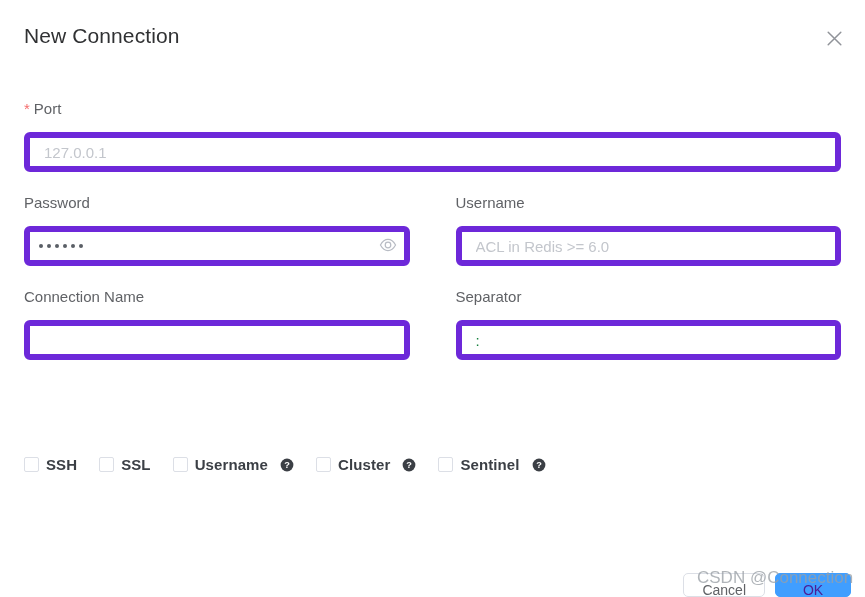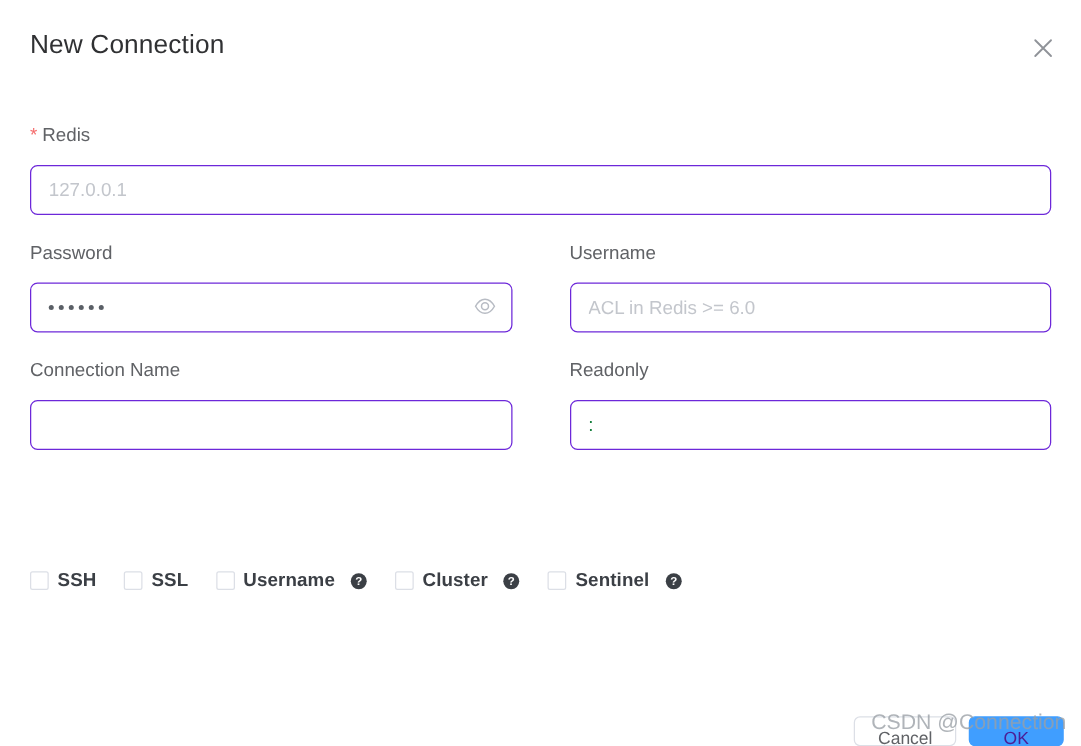--- a/index.html
+++ b/index.html
@@ -91,21 +91,21 @@
     margin-right: 4px;
     font-size: 15px;
   }
   .input-wrap {
     position: relative;
     width: 100%;
   }
   .text-input {
     width: 100%;
     height: 40px;
-    border: 1px solid #6d28d9;
+    border: 6px solid #6d28d9;
     border-radius: 6px;
     background: #ffffff;
     padding: 0 14px;
     font-size: 15px;
     font-family: "Liberation Sans", sans-serif;
     color: #15803d;
     outline: none;
     line-height: 38px;
   }
   .text-input::placeholder {
@@ -243,21 +243,21 @@
         </svg>
       </span>
     </button>
   </div>
 
   <div class="form-body">
 
     <div class="form-row">
       <div class="form-col">
         <label class="field-label">
-          <span class="req-star">*</span><span>Redis</span>
+          <span class="req-star">*</span><span>Port</span>
         </label>
         <div class="input-wrap">
           <input class="text-input" type="text" placeholder="127.0.0.1" style="">
         </div>
       </div>
     </div>
 
     <div class="form-row">
       <div class="form-col">
         <label class="field-label">Password</label>
@@ -290,21 +290,21 @@
     </div>
 
     <div class="form-row">
       <div class="form-col">
         <label class="field-label">Connection Name</label>
         <div class="input-wrap">
           <input class="text-input" type="text" placeholder="" style="">
         </div>
       </div>
       <div class="form-col">
-        <label class="field-label">Readonly</label>
+        <label class="field-label">Separator</label>
         <div class="input-wrap">
           <input class="text-input" type="text" value=":" style="">
         </div>
       </div>
     </div>
 
   </div>
 
   <div class="checkbox-row">
 

